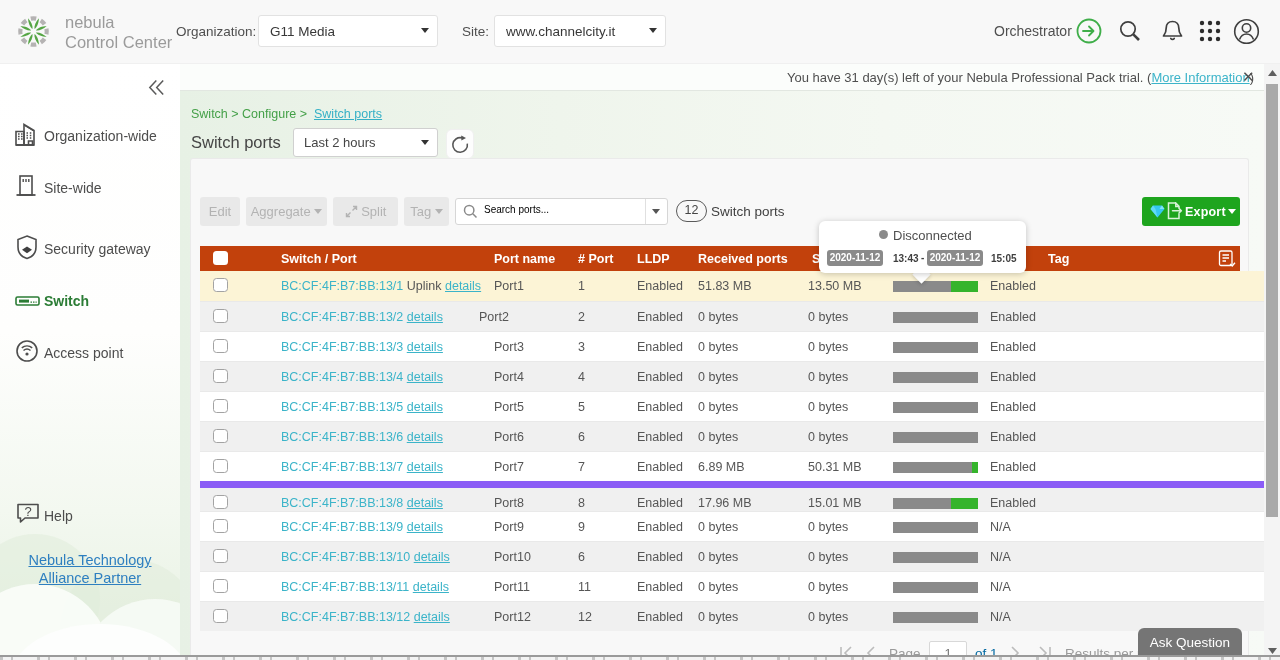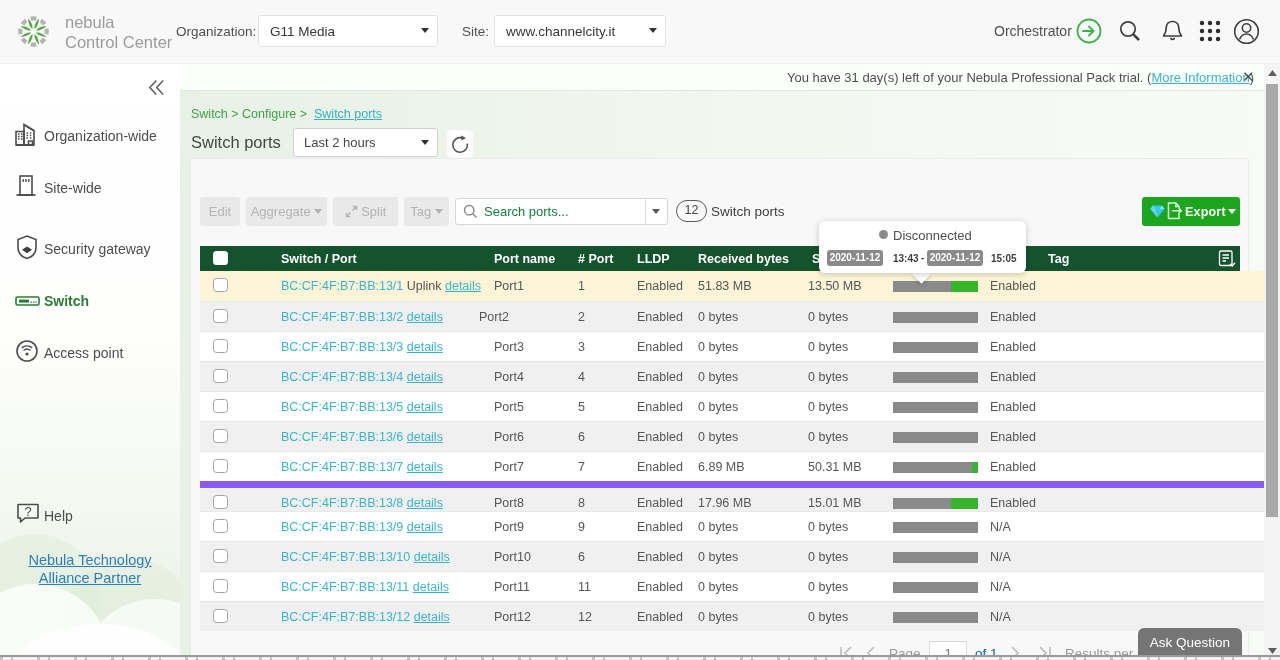--- a/index.html
+++ b/index.html
@@ -206,46 +206,46 @@
 <div class="hbtn" style="left:246px;width:81px">Aggregate&nbsp;<span class="caret" style="border-top-color:#b3b3b3"></span></div>
 <div class="hbtn" style="left:333px;width:65px"><svg width="13" height="13" viewBox="0 0 13 13" stroke="#b3b3b3" stroke-width="1.4" fill="none">
       <path d="M8 1.5h3.5V5M11.5 1.5L7.5 5.5M5 11.5H1.5V8M1.5 11.5L5.5 7.5"></path>
     </svg>&nbsp;Split</div>
 <div class="hbtn" style="left:404px;width:45px">Tag&nbsp;<span class="caret" style="border-top-color:#b3b3b3"></span></div>
 <div class="abs" style="left:455px;top:198px;width:213px;height:27px;background:#fff;border:1px solid #d6d6d6;border-radius:3px"></div>
 <svg class="abs" style="left:463px;top:204px" width="15" height="15" viewBox="0 0 15 15" fill="none" stroke="#8a8a8a" stroke-width="1.5">
 <circle cx="6.2" cy="6.2" r="4.7"></circle>
     <path d="M9.8 9.8 L13.5 13.5"></path>
 </svg>
-<div class="abs" style="left:484px;top:204px;font-size:13px;color:#15803d">Search ports...</div>
+<div class="abs" style="left:484px;top:204px;font-size:10px;color:#000000">Search ports...</div>
 <div class="abs" style="left:645px;top:199px;width:1px;height:25px;background:#e0e0e0"></div>
 <span class="caret abs" style="left:652px;top:209px;border-top-color:#555"></span>
 <div class="abs" style="left:676px;top:200px;width:31px;height:22px;border:1.5px solid #5a5a5a;border-radius:11px;font-size:12.5px;color:#454545;text-align:center;line-height:19px">12</div>
 <div class="abs" style="left:711px;top:204px;font-size:13.5px;color:#3f3f3f">Switch ports</div>
 
 <div class="abs" style="left:1142px;top:197px;width:98px;height:29px;background:#1ea51e;border-radius:3px"></div>
 <svg class="abs" style="left:1150px;top:205px" width="15" height="13" viewBox="0 0 15 13">
 <path d="M3 0.5 H12 L14.5 4 L7.5 12.5 L0.5 4 Z" fill="#35c8f0"></path>
 <path d="M3 0.5 L5.5 4 L7.5 12.5 L0.5 4 Z" fill="#6adcf8" opacity="0.85"></path>
 <path d="M9.5 4 L12 0.5 L14.5 4 Z" fill="#8ae4fa" opacity="0.9"></path>
 </svg>
 <svg class="abs" style="left:1167px;top:202px" width="17" height="18" viewBox="0 0 17 18" fill="none" stroke="#d9f2d9" stroke-width="1.5">
 <path d="M8.8 1 H1.5 V16.5 H12 V11.5 M12 6 V4.2 L8.8 1 V4.4 H12"></path>
 <path d="M5.5 8.7 H14.2 M12 6.4 L14.4 8.7 L12 11" stroke-linecap="round" stroke-linejoin="round"></path>
 </svg>
 <div class="abs" style="left:1185px;top:205px;font-size:12.5px;font-weight:bold;color:#fff;letter-spacing:.2px">Export</div>
 <span class="caret abs" style="left:1228px;top:209px;border-top-color:#fff"></span>
 
-<div class="abs" style="left:200px;top:246px;width:1040px;height:25px;background:#14532d">
+<div class="abs" style="left:200px;top:246px;width:1040px;height:25px;background:#c2410c">
   <div class="cb" style="left:13px;top:5px;border:none"></div>
   <div class="hcol" style="left:81px">Switch / Port</div>
   <div class="hcol" style="left:294px">Port name</div>
   <div class="hcol" style="left:378px"># Port</div>
   <div class="hcol" style="left:437px">LLDP</div>
-  <div class="hcol" style="left:498px">Received bytes</div>
+  <div class="hcol" style="left:498px">Received ports</div>
   <div class="hcol" style="left:612px">Sent bytes</div>
   <div class="hcol" style="left:700px">Connectivity</div>
   <div class="hcol" style="left:790px">PoE</div>
   <div class="hcol" style="left:848px">Tag</div>
   <svg style="position:absolute;left:1017px;top:3px" width="21" height="20" viewBox="0 0 21 20" fill="none" stroke="#fff" stroke-width="1.3">
   <rect x="2.5" y="2" width="12.5" height="14.5" rx="1.5"></rect>
   <path d="M5.5 6 H12 M5.5 9 H12 M5.5 12 H9"></path>
   <path d="M13 15 L15.2 17 L18 13.8"></path>
   </svg>
 </div>

